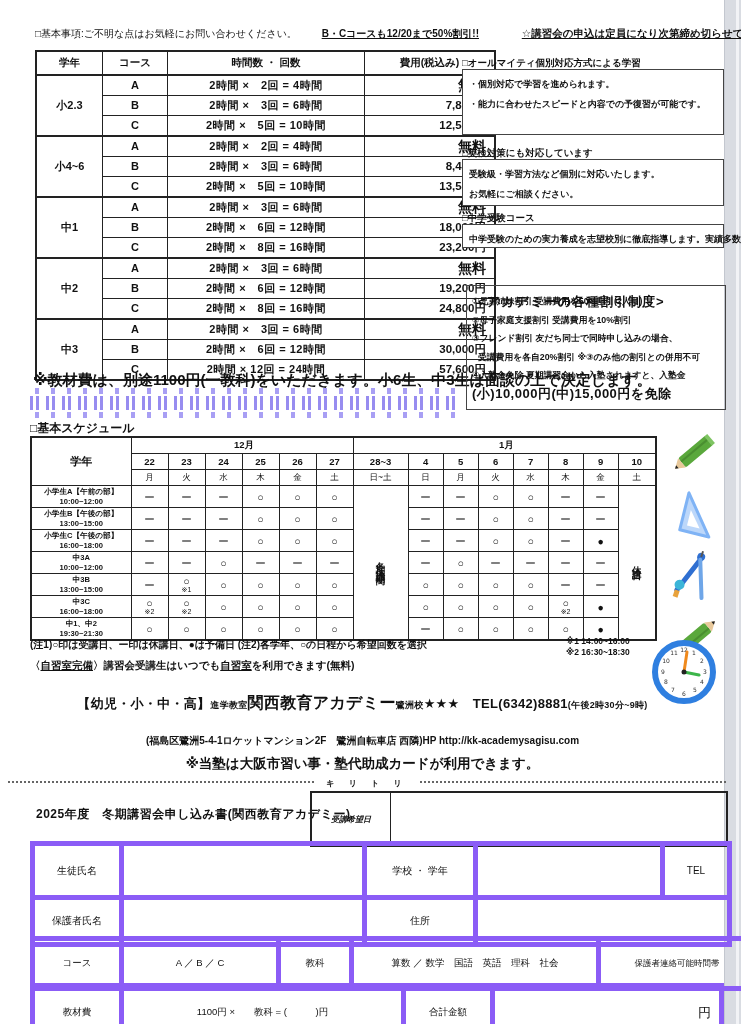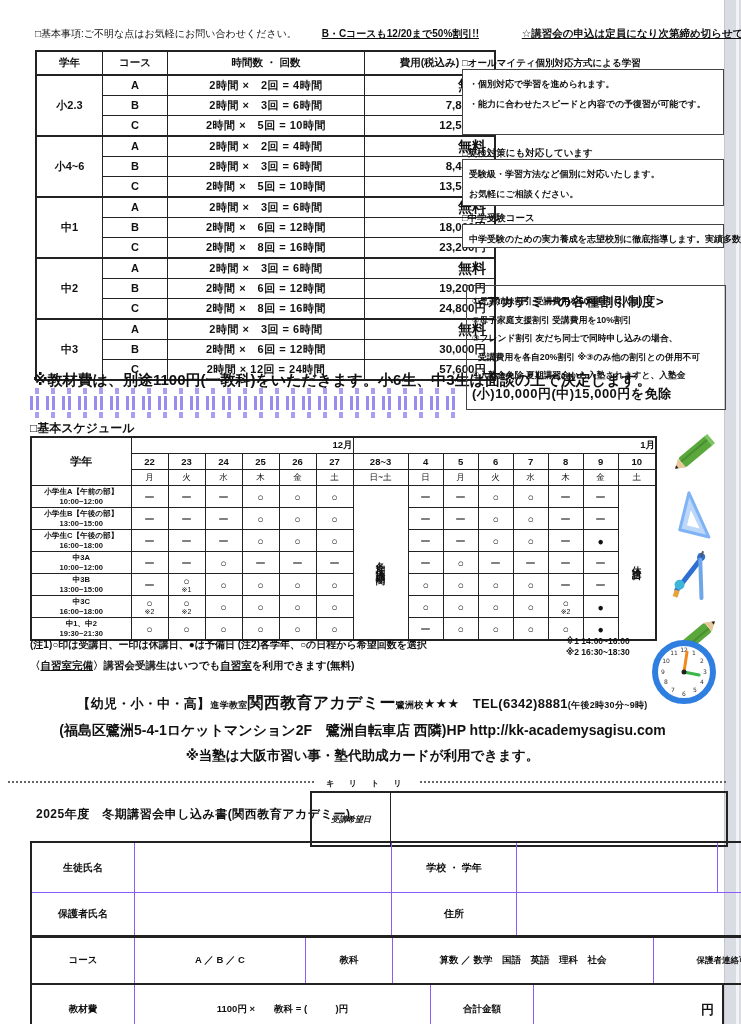--- a/index.html
+++ b/index.html
@@ -48,56 +48,56 @@
   .disc-box{position:absolute;left:466px;top:285px;width:260px;border:1px solid #444;
     font-size:8.8px;font-weight:bold;padding:6px 5px;box-sizing:border-box;line-height:18.5px;white-space:nowrap;}
   .disc-box .big{font-size:13px;letter-spacing:.5px;}
   .disc-box .indent{padding-left:6px;}
 
   
   .sched-title{position:absolute;left:30px;top:420px;font-size:12px;font-weight:bold;}
   #sched-table{position:absolute;left:30px;top:436px;width:625px;table-layout:fixed;border:2px solid #222;}
   #sched-table th,#sched-table td{border:1px solid #222;padding:0;text-align:center;overflow:hidden;}
   #sched-table thead th{font-weight:bold;height:15px;}
-  #sched-table th.month{font-size:9.5px;text-align:right;padding-left:4px;}
+  #sched-table th.month{font-size:9.5px;text-align:center;padding-left:4px;}
   #sched-table th.gyear{font-size:11px;}
   #sched-table th.date{font-size:9.5px;}
   #sched-table th.day{font-size:8.5px;font-weight:normal;}
   #sched-table td.rowlabel{font-size:7.6px;font-weight:bold;line-height:10px;}
   #sched-table tbody td{height:21px;font-size:10.5px;line-height:10px;}
   #sched-table td .cellnote{font-size:7px;line-height:7px;}
   #sched-table td.vert{writing-mode:vertical-rl;font-size:9.5px;font-weight:bold;letter-spacing:3px;}
 
   .sched-notes{position:absolute;left:30px;top:638px;font-size:10px;font-weight:bold;white-space:nowrap;}
   .time-notes{position:absolute;left:566px;top:636px;font-size:8.5px;font-weight:bold;line-height:11px;}
   .study-room{position:absolute;left:30px;top:659px;font-size:10.5px;font-weight:bold;}
   .study-room .u{text-decoration:underline;}
 
   
   .contact{position:absolute;left:0;top:693px;width:725px;text-align:center;font-weight:bold;}
   .contact .l1{font-size:13px;letter-spacing:.3px;}
   .contact .l1 .big{font-size:16px;}
   .contact .l1 .small{font-size:9px;}
-  .contact .l2{font-size:14px;margin-top:8px;}
+  .contact .l2{font-size:10px;margin-top:20px;}
   .contact .l3{font-size:13.5px;margin-top:7px;}
 
   
   .cutline{position:absolute;left:8px;top:772px;width:718px;text-align:center;}
   .cutline .rule{position:absolute;left:0;top:9px;width:100%;border-top:2px dotted #666;}
   .cutline .lbl{position:relative;display:inline-block;background:#fff;padding:0 10px;
     font-size:8px;font-weight:bold;letter-spacing:6px;}
 
   
   .form-title{position:absolute;left:36px;top:806px;font-size:12px;font-weight:bold;letter-spacing:.5px;}
   #form-a{position:absolute;left:310px;top:791px;width:414px;height:52px;border:2px solid #222;display:flex;}
   #form-a .lab{width:78px;border-right:1px solid #222;display:flex;align-items:center;justify-content:center;
     font-size:8px;font-weight:bold;font-style:italic;}
   #form-a .blank{flex:1;}
   .ftable{position:absolute;border:2px solid #222;border-collapse:collapse;table-layout:fixed;}
-  .ftable td{border:1px solid #8b5cf6;font-weight:bold;padding:0 20px;}
+  .ftable td{border:5px solid #8b5cf6;font-weight:normal;padding:0 11px;}
   #form-bc{left:30px;top:841px;width:694px;}
   #form-bc td{height:49px;font-size:10px;}
   #form-bc td.lab{text-align:center;}
   #form-bc tr.rowc td{height:42px;}
   #form-d{left:30px;top:936px;width:694px;}
   #form-d td{height:45px;font-size:9.5px;text-align:center;}
   #form-e{left:30px;top:983px;width:694px;}
   #form-e td{height:49px;font-size:9.5px;text-align:center;}
   #form-e td.yen{text-align:right;font-size:13px;padding-right:8px;}
 

